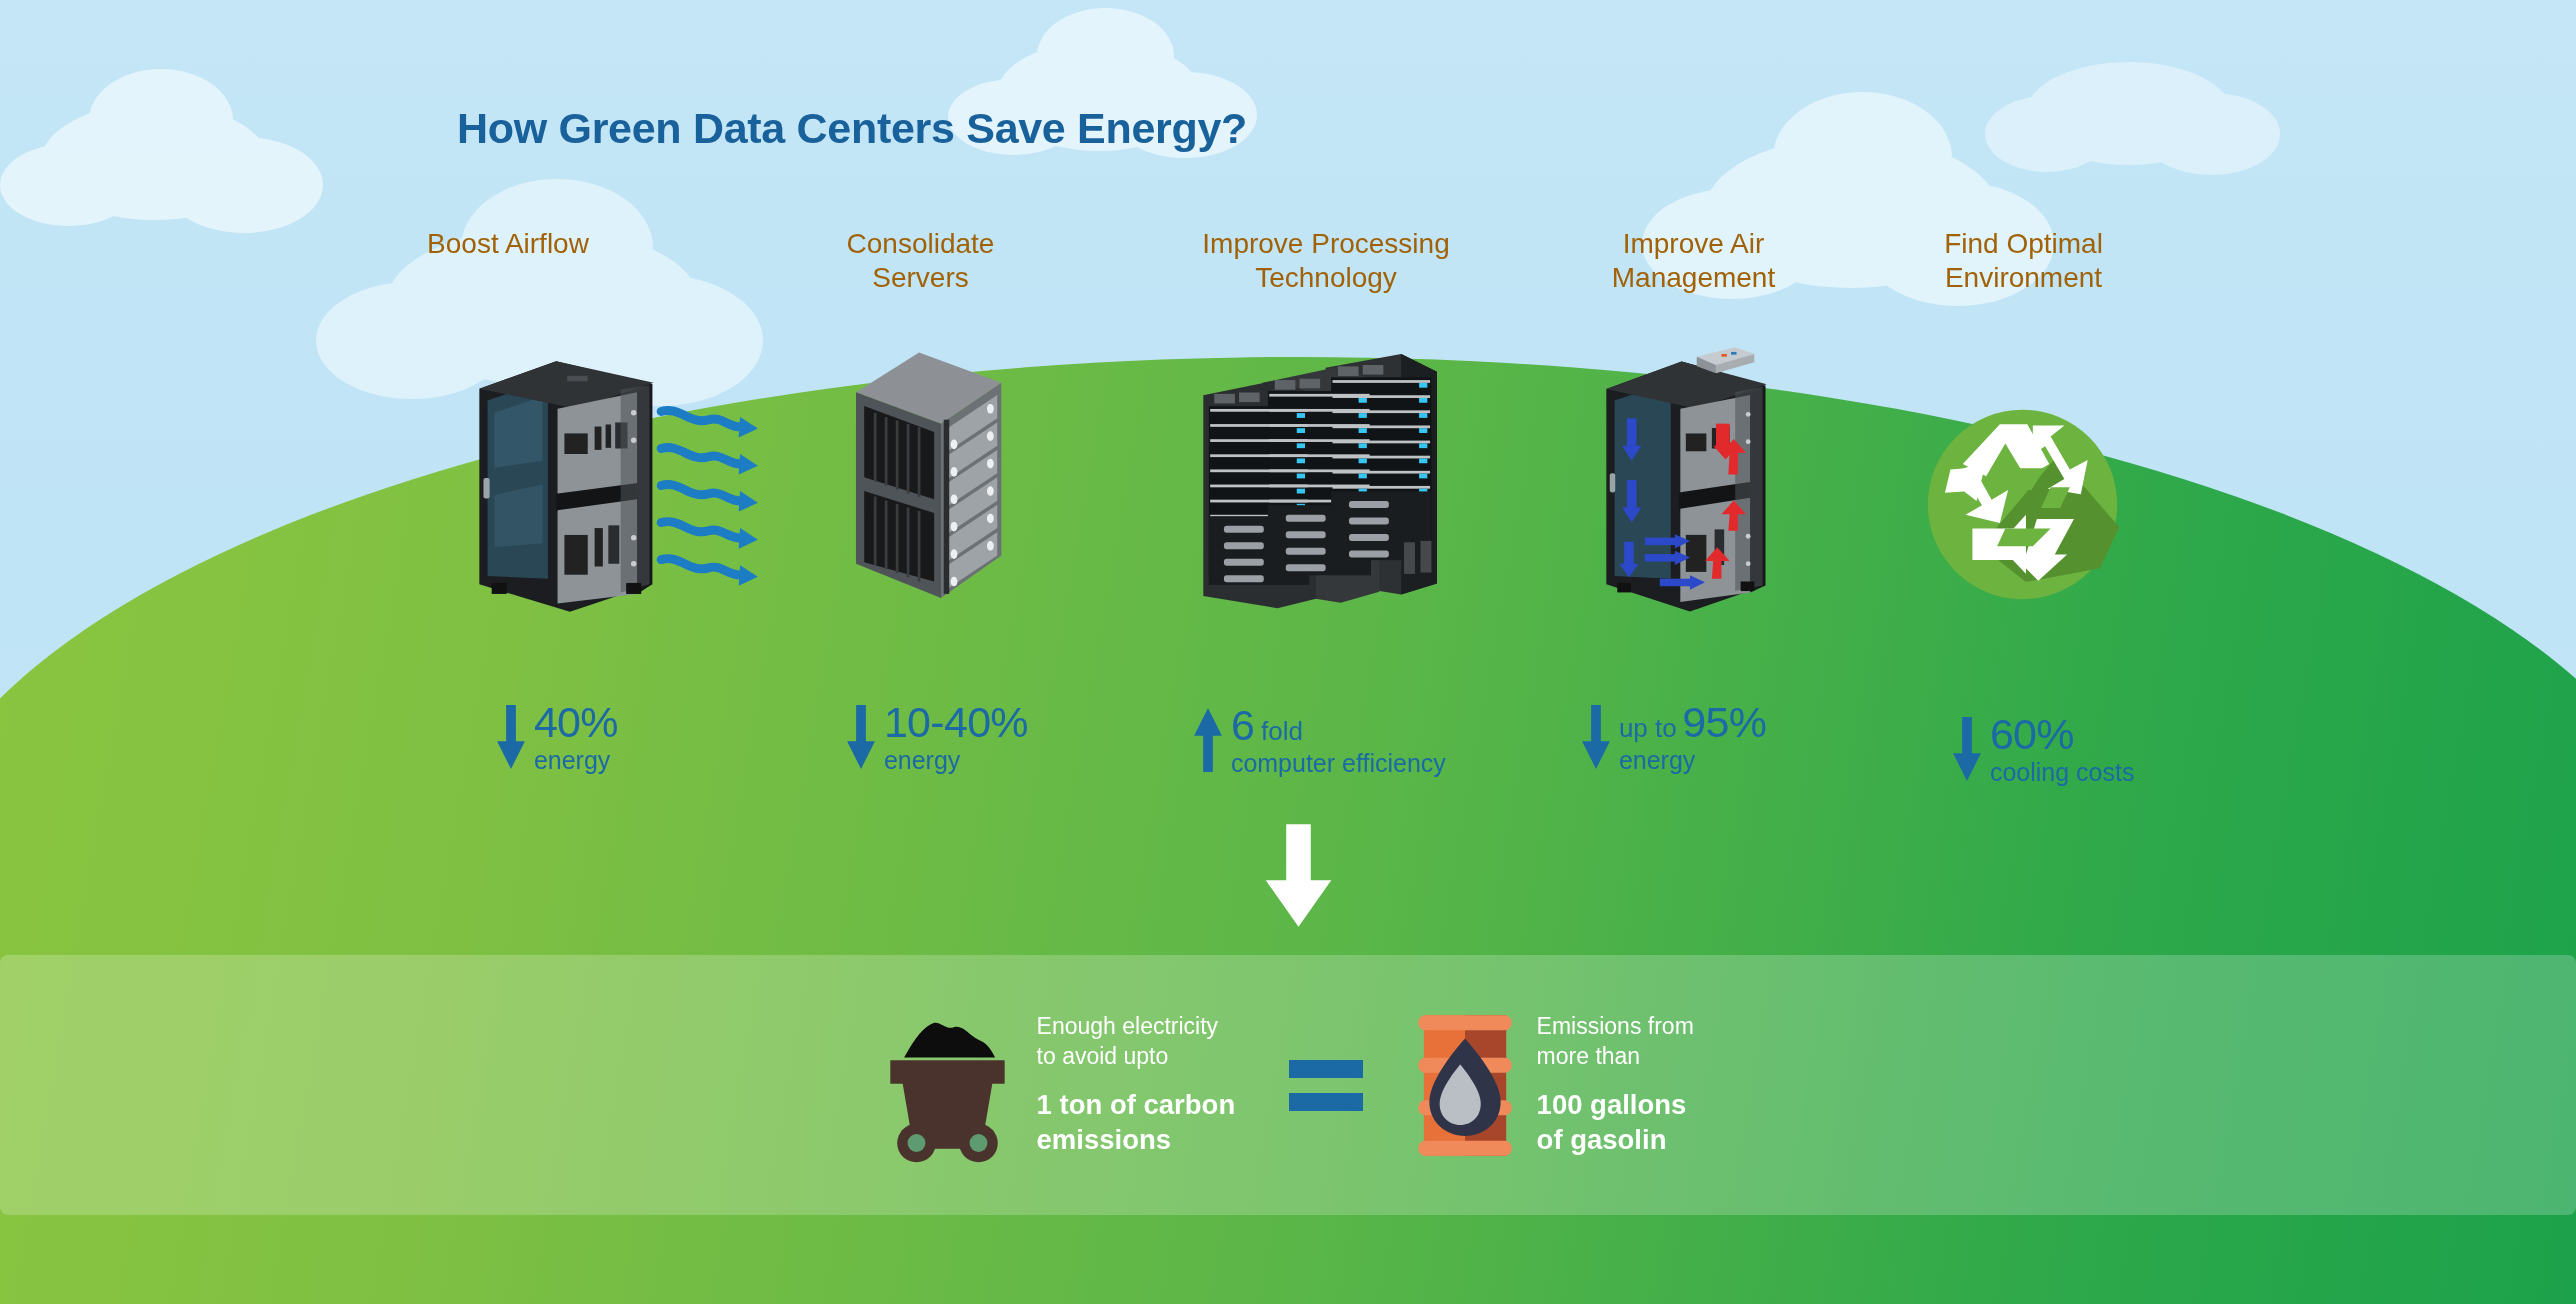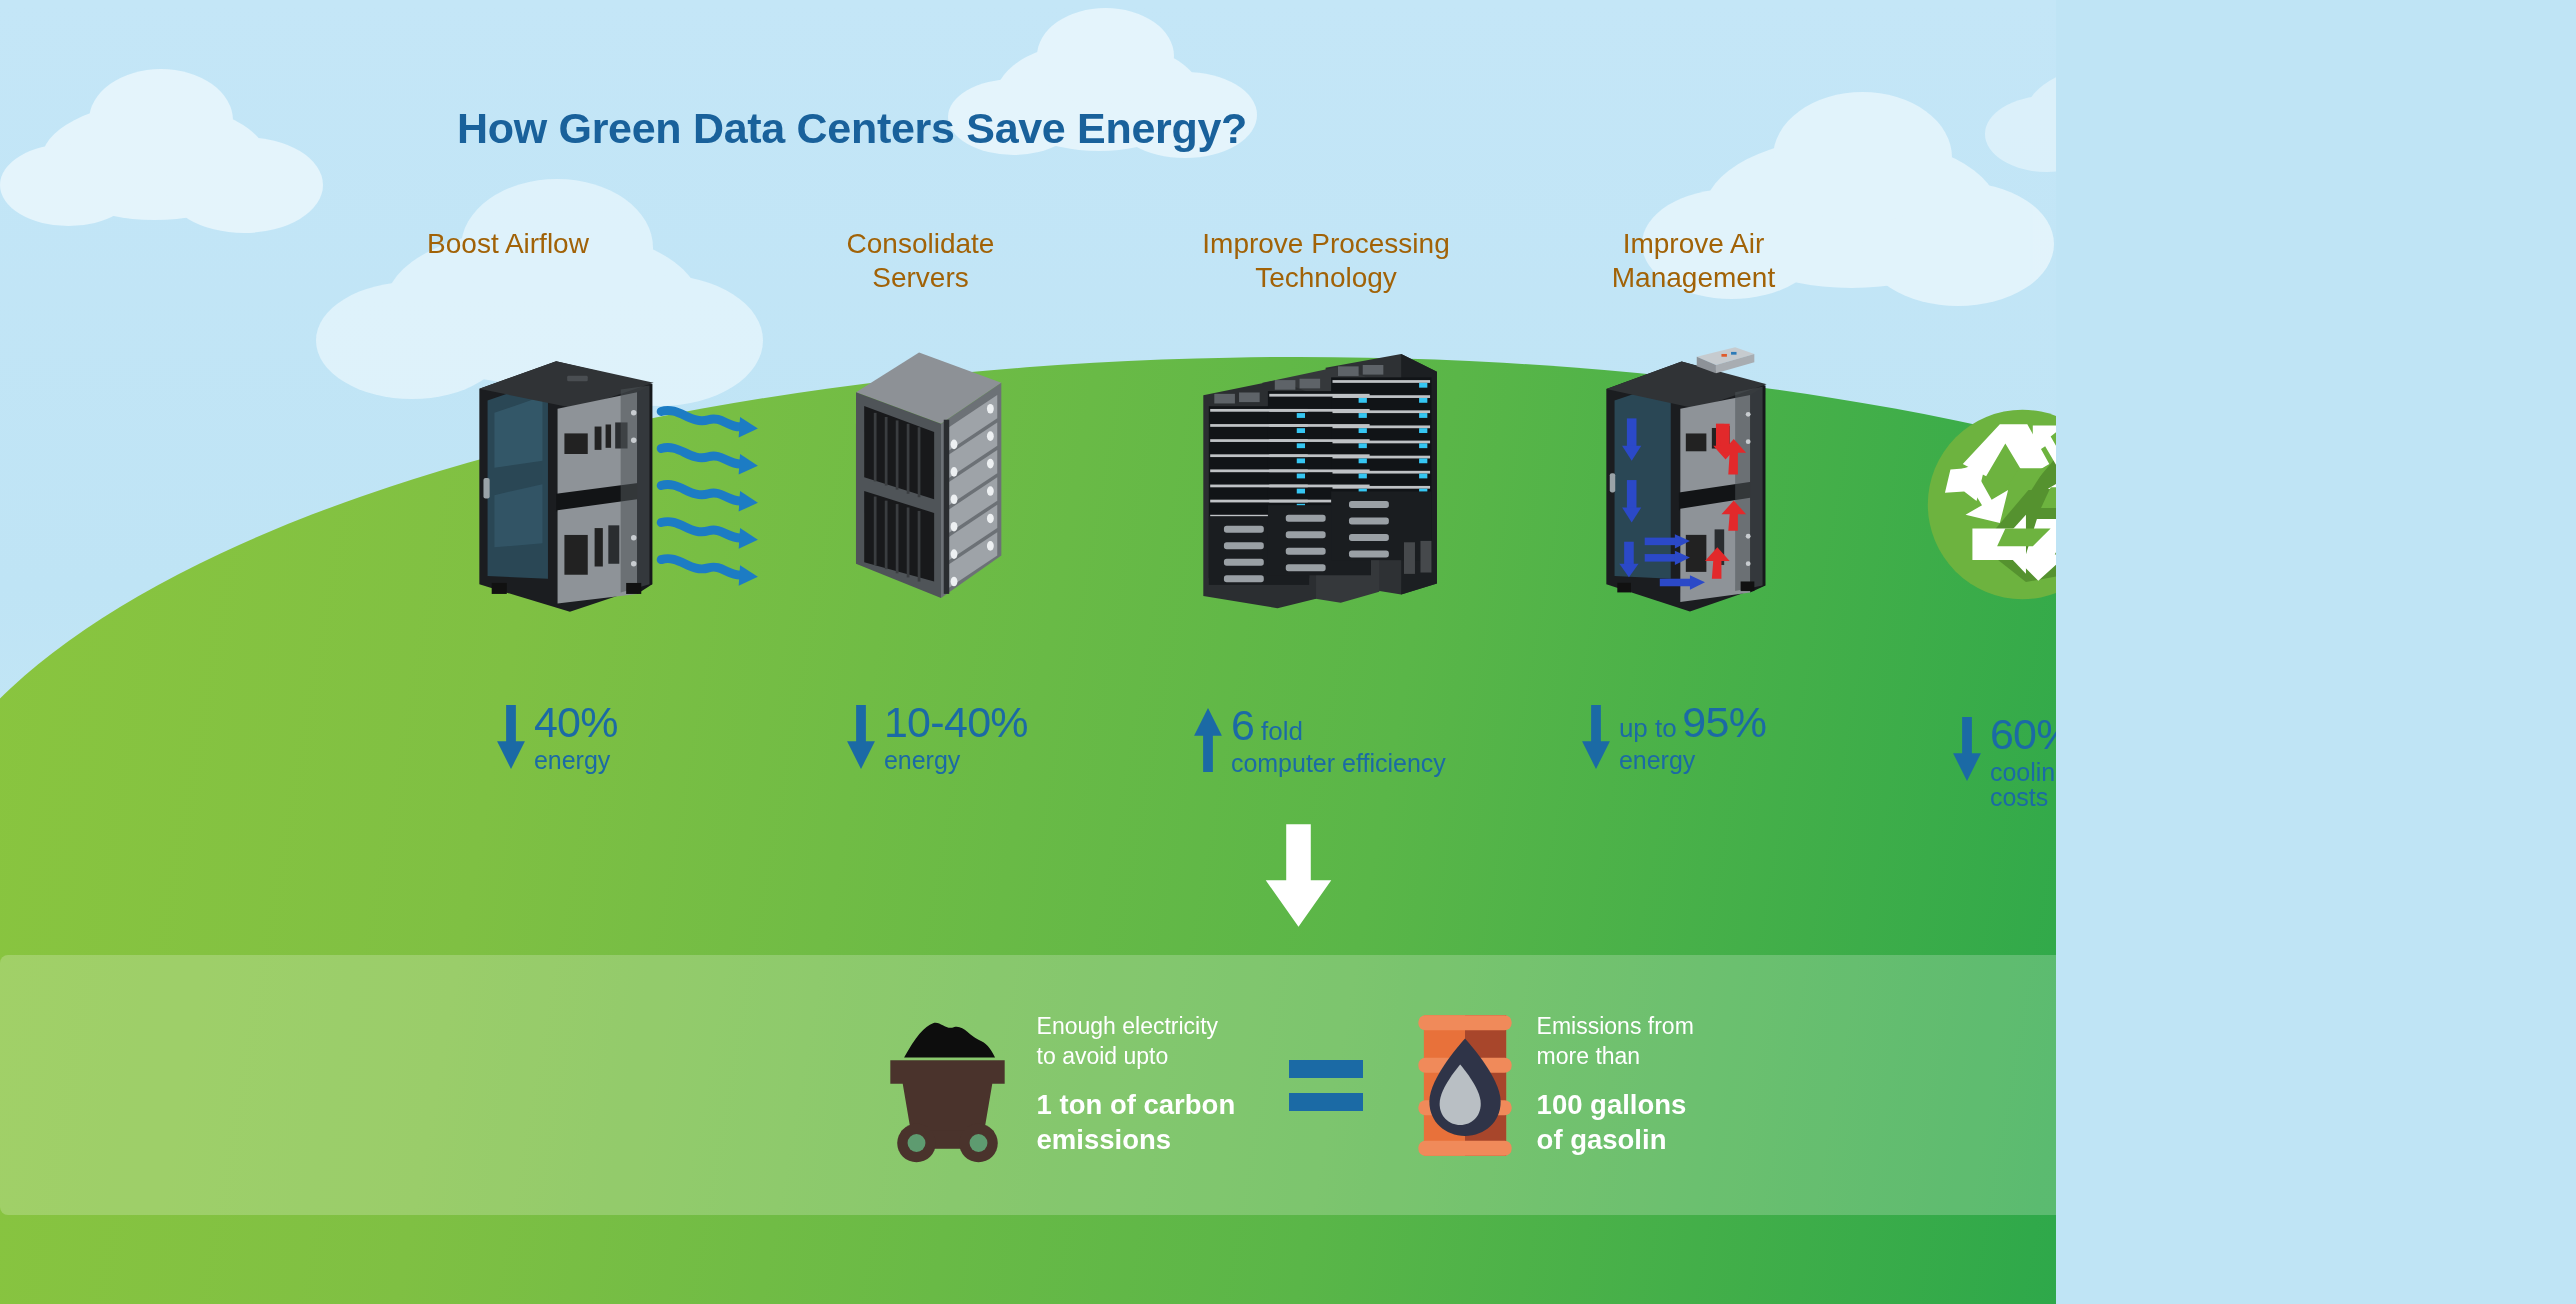--- a/index.html
+++ b/index.html
@@ -2,21 +2,21 @@
 <html style="font-size:11px"><head>
 <meta charset="utf-8">
 <style>
   * { margin:0; padding:0; box-sizing:border-box; }
   html,body { width:2576px; height:1304px; overflow:hidden; }
   body {
     font-family:"Liberation Sans", sans-serif;
     background:#bfe4f5;
     position:relative;
   }
-  #stage { position:absolute; inset:0; width:2056px; height:1304px; overflow:hidden; }
+  #stage { position:absolute; inset:0; width:2576px; height:1304px; overflow:hidden; }
 
   
   .sky {
     position:absolute; left:0; top:0; width:2576px; height:1304px;
     background:linear-gradient(180deg,#c4e6f7 0%,#bfe4f5 45%,#cbeaf8 100%);
   }
   .cloud { position:absolute; background:#eaf7fd; border-radius:50%; opacity:.85; }
   .cloud i { position:absolute; background:#eaf7fd; border-radius:50%; display:block; }
 
   
@@ -117,20 +117,24 @@
     <div class="heading">Consolidate
 Servers</div>
   </div>
   <div class="col" style="left:1539px;width:309px;">
     <div class="heading">Improve Air
 Management</div>
   </div>
   <div class="col" style="left:1127px;width:398px;">
     <div class="heading">Improve Processing
 Technology</div>
+  </div>
+  <div class="col" style="left:1862px;width:323px;">
+    <div class="heading">Find Optimal
+Environment</div>
   </div>
 
   <div class="art" style="left:467px;top:337px;">
     <svg width="295" height="282" viewBox="0 0 430 410">
 
       <polygon points="18,75 130,35 270,68 270,360 150,400 18,360" fill="#1b1d20"></polygon>
 
       <polygon points="30,92 118,62 118,352 30,348" fill="#2b4a58" opacity=".95"></polygon>
       <polygon points="40,110 110,86 110,180 40,190" fill="#3a6275" opacity=".6"></polygon>
       <polygon points="40,230 110,214 110,300 40,306" fill="#3a6275" opacity=".5"></polygon>

